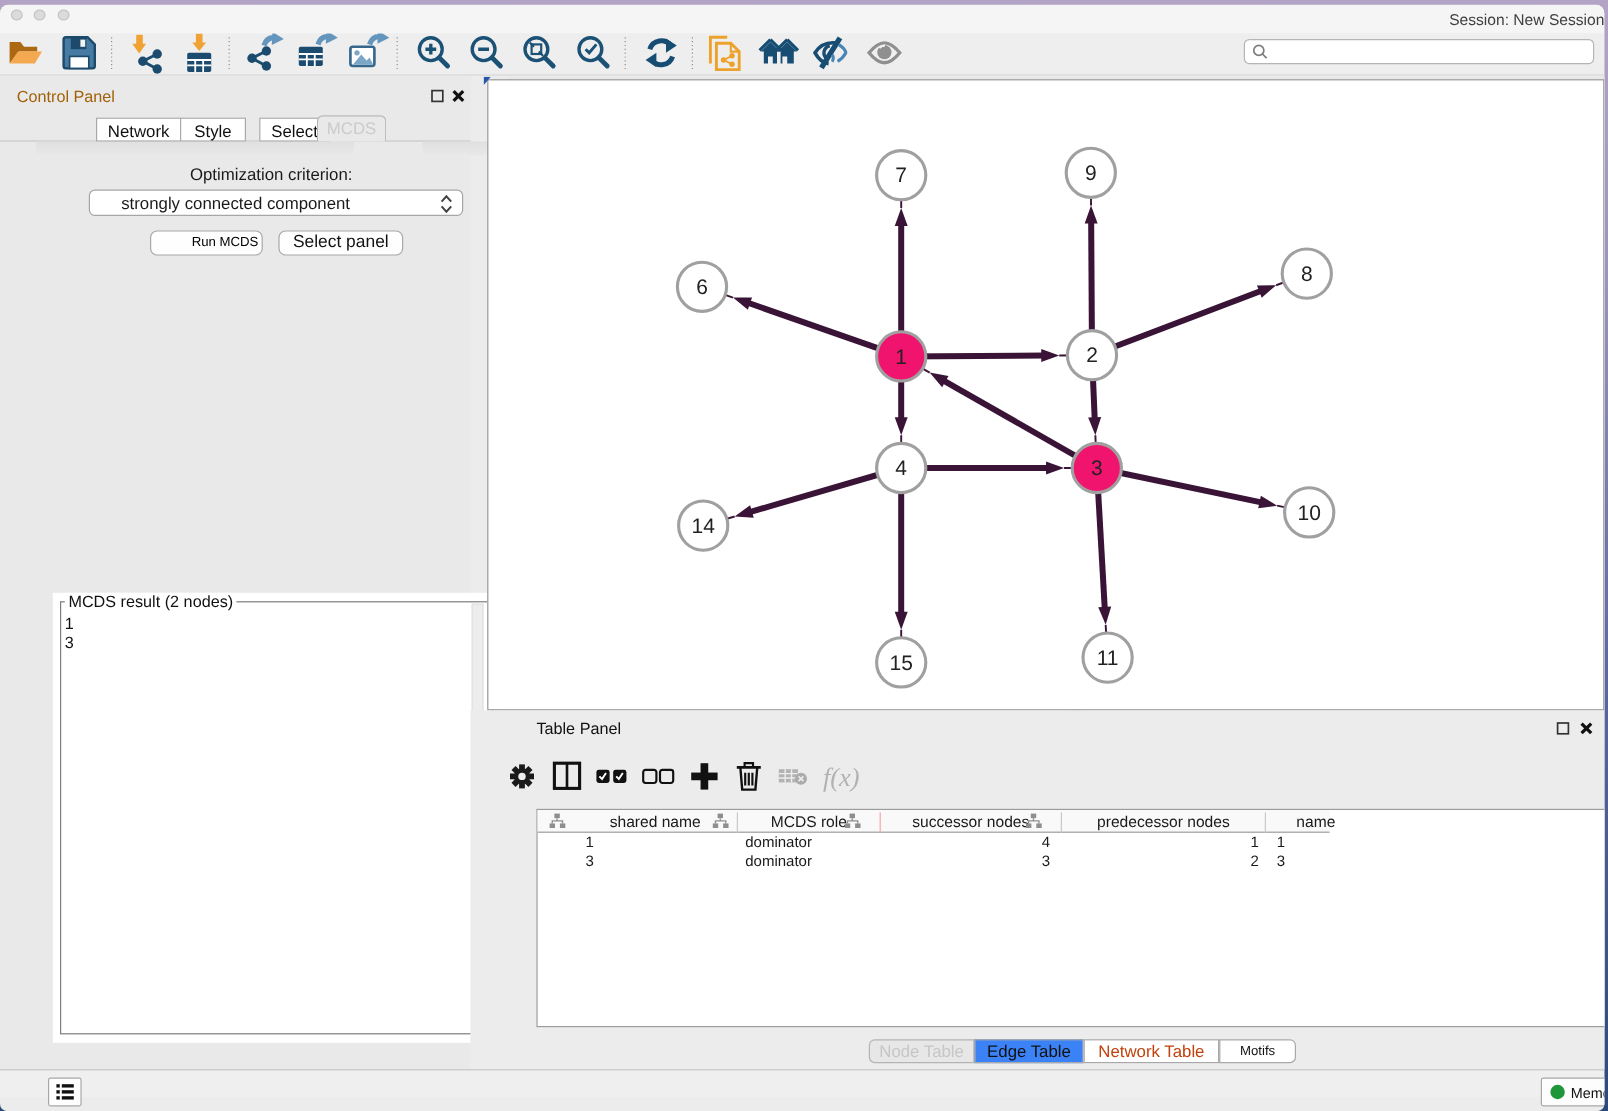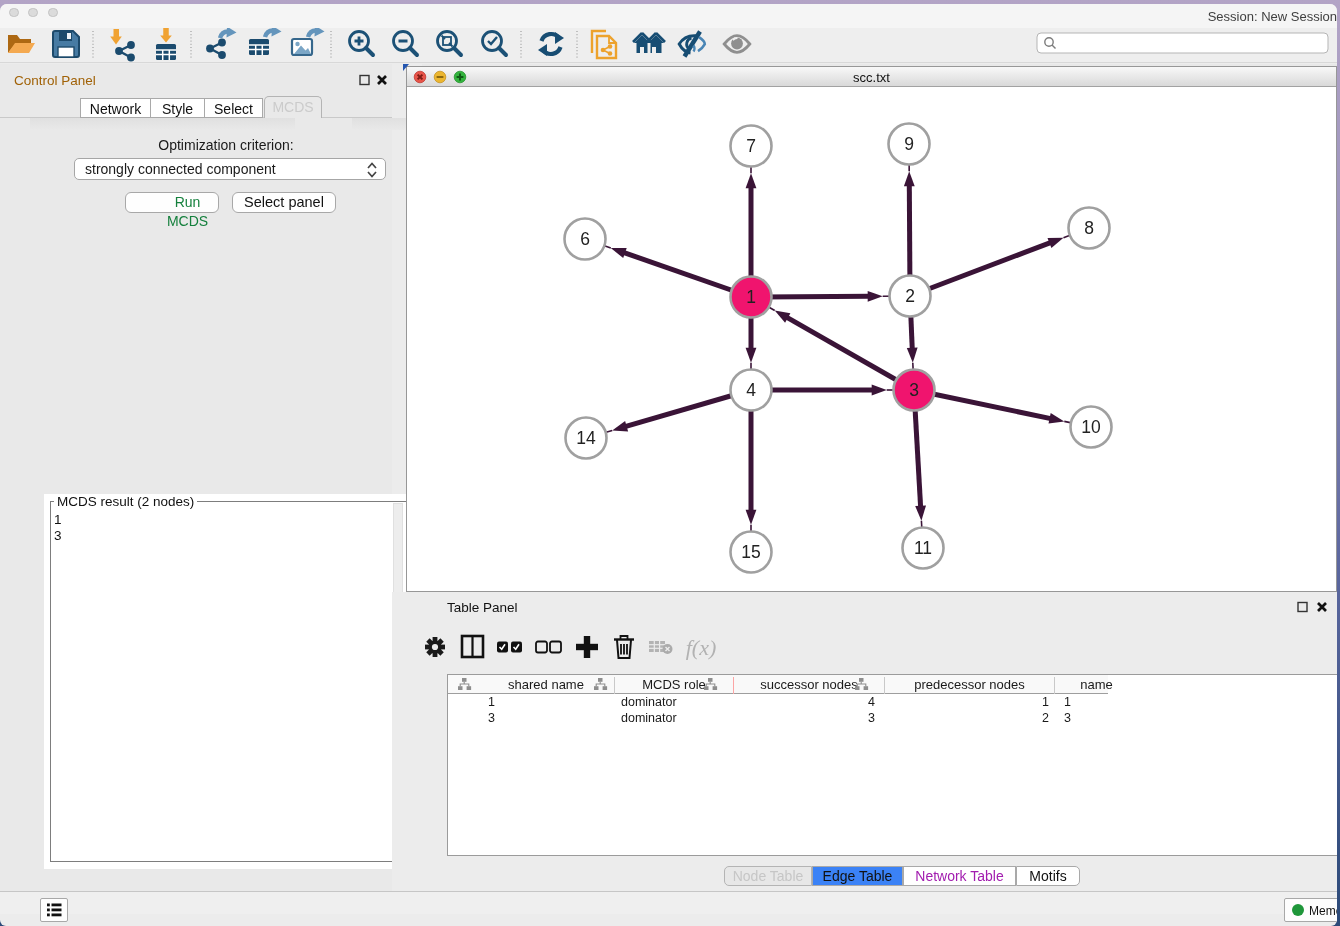--- a/index.html
+++ b/index.html
@@ -202,57 +202,46 @@
         <rect x="2" y="1.5" width="9" height="9" fill="none" stroke="#333" stroke-width="1.4"></rect>
         <path d="M20 2 L28 10 M28 2 L20 10" stroke="#111" stroke-width="2.7"></path>
       </svg>
     </div>
     <div id="cptabline"></div>
     <div class="abs" style="top:54px;left:0;width:265px;height:12px;background:linear-gradient(#e0e0e0,#e9e9e9);"></div>
     <div class="abs" style="top:54px;left:322px;width:70px;height:12px;background:linear-gradient(#e0e0e0,#e9e9e9);"></div>
     <div class="tabrow">
       <div class="tab" style="left:80px;top:34px;width:71px;">Network</div>
       <div class="tab" style="left:150px;top:34px;width:55px;">Style</div>
-      <div class="tab" style="left:204px;top:34px;width:59px;">Select</div>
+      <div class="tab" style="left:216px;top:34px;width:59px;">Select</div>
       <div class="tab tabsel" style="left:264px;top:32px;width:58px;height:22px;line-height:21px;">MCDS</div>
     </div>
     <div class="abs" style="top:73px;left:0;width:392px;text-align:center;font-size:14px;color:#1a1a1a;">Optimization criterion:</div>
-    <div class="abs" style="top:94px;left:44px;width:312px;height:22px;background:#fff;border:1px solid #a6a6a6;border-radius:5px;font-size:14px;color:#1a1a1a;line-height:20px;padding-left:10px;">strongly connected component
+    <div class="abs" style="top:94px;left:44px;width:312px;height:22px;background:#fff;border:1px solid #a6a6a6;border-radius:5px;font-size:14px;color:#1a1a1a;line-height:20px;padding-left:26px;">strongly connected component
       <svg width="12" height="16" style="position:absolute;right:7px;top:2.5px">
         <path d="M2 6 L6 1.5 L10 6" fill="none" stroke="#444" stroke-width="1.7"></path>
         <path d="M2 10 L6 14.5 L10 10" fill="none" stroke="#444" stroke-width="1.7"></path>
       </svg>
     </div>
-    <div class="abs btn" style="top:128px;left:95px;width:94px;height:21px;border-radius:6px;text-align:center;font-size:14px;line-height:19px;color:#15803d;padding-left:31px;">Run MCDS</div>
+    <div class="abs btn" style="top:128px;left:95px;width:94px;height:21px;border-radius:6px;text-align:center;font-size:11px;line-height:19px;color:#000000;padding-left:31px;">Run MCDS</div>
     <div class="abs btn" style="top:128px;left:202px;width:104px;height:21px;border-radius:6px;text-align:center;font-size:14.5px;line-height:19px;color:#111;">Select panel</div>
 
     <div class="abs" style="top:430px;left:14px;width:370px;height:375px;background:#fff;"></div>
     <div class="abs" style="top:437px;left:20px;width:361px;height:361px;border:1px solid #7d7d7d;background:#fff;"></div>
     <div class="abs" style="top:430px;left:24px;height:15px;background:#fff;padding:0 3px;font-size:13.5px;color:#111;">MCDS result (2 nodes)</div>
     <div class="abs" style="top:439px;left:363px;width:10px;height:359px;background:#ededed;border:1px solid #e0e0e0;"></div>
     <div class="abs" style="top:448px;left:24px;font-size:13.5px;color:#111;line-height:15.5px;">1<br>3</div>
   </div>
   <div id="rightbg" class="abs" style="top:60px;left:392px;width:945px;height:827px;background:#e8e8e8;"></div>
   <div class="abs" style="left:399px;top:468px;width:5px;height:14px;background:#d6d6d6;border:1px solid #bdbdbd;"></div>
   <div class="abs" style="left:860px;top:583px;width:14px;height:5px;background:#d6d6d6;border:1px solid #bdbdbd;"></div>
   <svg width="8" height="9" style="position:absolute;left:403px;top:60px;z-index:5">
       <polygon points="0,0 6,0 0,7" fill="#2456b0"></polygon>
     </svg>
   <div id="netwin">
-    <div id="nettitle">
-      <svg width="70" height="14" style="position:absolute;left:6px;top:3px">
-        <circle cx="7" cy="7" r="5.8" fill="#e8554a" stroke="#c03a32" stroke-width="0.8"></circle>
-        <path d="M4.6 4.6 L9.4 9.4 M9.4 4.6 L4.6 9.4" stroke="#7e1c15" stroke-width="2"></path>
-        <circle cx="27" cy="7" r="5.8" fill="#ecb62f" stroke="#c59322" stroke-width="0.8"></circle>
-        <path d="M23.6 7 L30.4 7" stroke="#8c680f" stroke-width="2"></path>
-        <circle cx="47" cy="7" r="5.8" fill="#33b33d" stroke="#26942e" stroke-width="0.8"></circle>
-        <path d="M47 3.6 L47 10.4 M43.6 7 L50.4 7" stroke="#0f5a15" stroke-width="2"></path>
-      </svg>
-      <div class="t">scc.txt</div>
-    </div>
     <svg width="929" height="504" viewBox="0 0 929 504" style="position:absolute;top:20px;left:0" fill="#3a1437" stroke="none">
       <g stroke="#3a1437" stroke-width="5">
 <line x1="344.0" y1="210.0" x2="344.0" y2="98.8"></line>
 <line x1="344.0" y1="210.0" x2="215.6" y2="165.1"></line>
 <line x1="344.0" y1="210.0" x2="463.2" y2="209.3"></line>
 <line x1="344.0" y1="210.0" x2="344.0" y2="263.2"></line>
 <line x1="503.0" y1="209.0" x2="502.3" y2="96.8"></line>
 <line x1="503.0" y1="209.0" x2="644.8" y2="155.1"></line>
 <line x1="503.0" y1="209.0" x2="505.3" y2="263.2"></line>
 <line x1="507.0" y1="303.0" x2="378.6" y2="229.7"></line>
@@ -412,22 +401,22 @@
     <div class="abs" style="left:26px;top:118px;width:660px;height:16px;font-size:12.5px;color:#1a1a1a;">
       <span class="abs" style="left:10px;top:1px;">3</span>
       <span class="abs" style="left:143px;top:1px;">dominator</span>
       <span class="abs" style="left:255px;width:142px;top:1px;text-align:right;">3</span>
       <span class="abs" style="left:406px;width:165px;top:1px;text-align:right;">2</span>
       <span class="abs" style="left:586px;top:1px;">3</span>
     </div>
 
     <div class="abs" style="left:302px;top:274px;width:88px;height:20px;background:#e7e7e7;border:1px solid #b4b4b4;border-radius:5px 0 0 5px;text-align:center;line-height:19px;font-size:14px;color:#c6c6c6;">Node Table</div>
     <div class="abs" style="left:390px;top:274px;width:91px;height:20px;background:#3b82f6;border:1px solid #a9a9a9;text-align:center;line-height:19px;font-size:14px;color:#111;">Edge Table</div>
-    <div class="abs" style="left:481px;top:274px;width:113px;height:20px;background:#fff;border:1px solid #a9a9a9;text-align:center;line-height:19px;font-size:14px;color:#a21caf;">Network Table</div>
-    <div class="abs" style="left:594px;top:274px;width:64px;height:20px;background:#fff;border:1px solid #a9a9a9;border-radius:0 5px 5px 0;text-align:center;line-height:19px;font-size:14px;color:#111;">Motifs</div>
+    <div class="abs" style="left:481px;top:274px;width:113px;height:20px;background:#fff;border:1px solid #a9a9a9;text-align:center;line-height:19px;font-size:14px;color:#c2410c;">Network Table</div>
+    <div class="abs" style="left:594px;top:274px;width:64px;height:20px;background:#fff;border:1px solid #a9a9a9;border-radius:0 5px 5px 0;text-align:center;line-height:19px;font-size:11px;color:#111;">Motifs</div>
   </div>
   <div id="statusbar">
     <div class="abs btn" style="left:10px;top:6px;width:28px;height:24px;border-radius:2px;">
       <svg width="26" height="22" style="position:absolute;left:0;top:0">
         <g fill="#111">
           <rect x="6" y="4.5" width="2.8" height="2.8"></rect>
             <rect x="10.5" y="4.5" width="10" height="2.8"></rect>
           <rect x="6" y="9.5" width="2.8" height="2.8"></rect>
             <rect x="10.5" y="9.5" width="10" height="2.8"></rect>
           <rect x="6" y="14.5" width="2.8" height="2.8"></rect>

